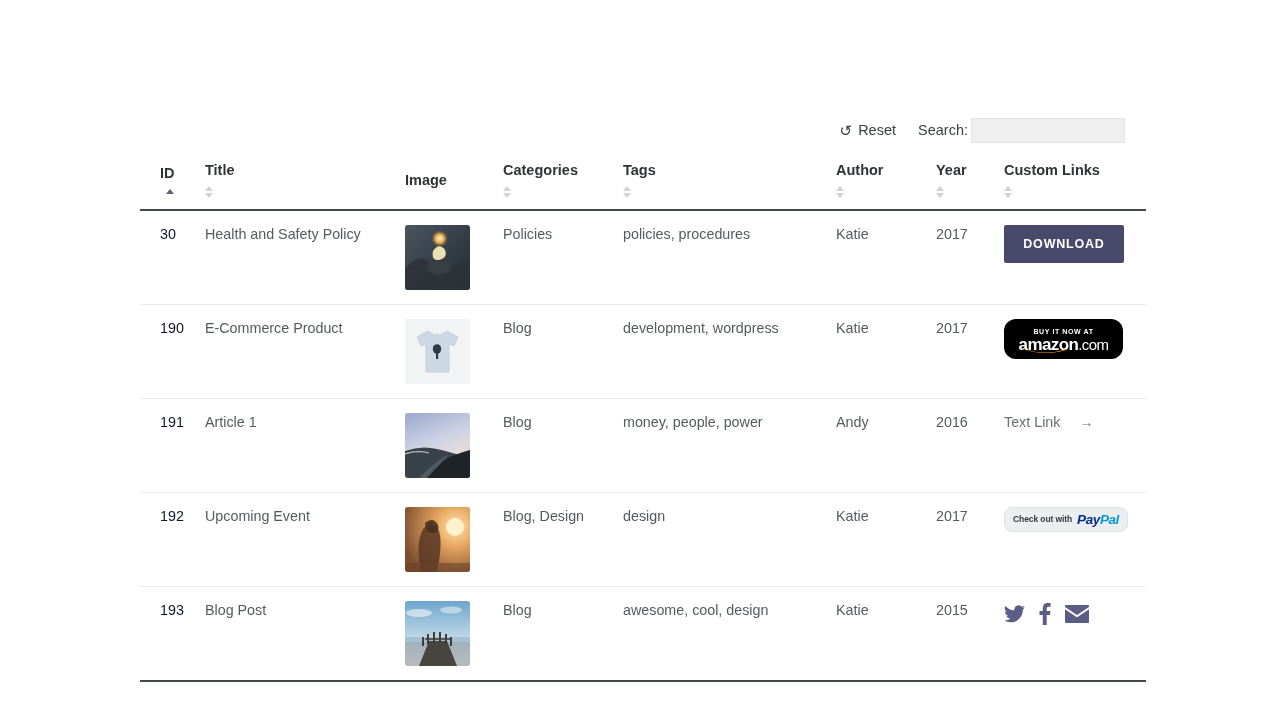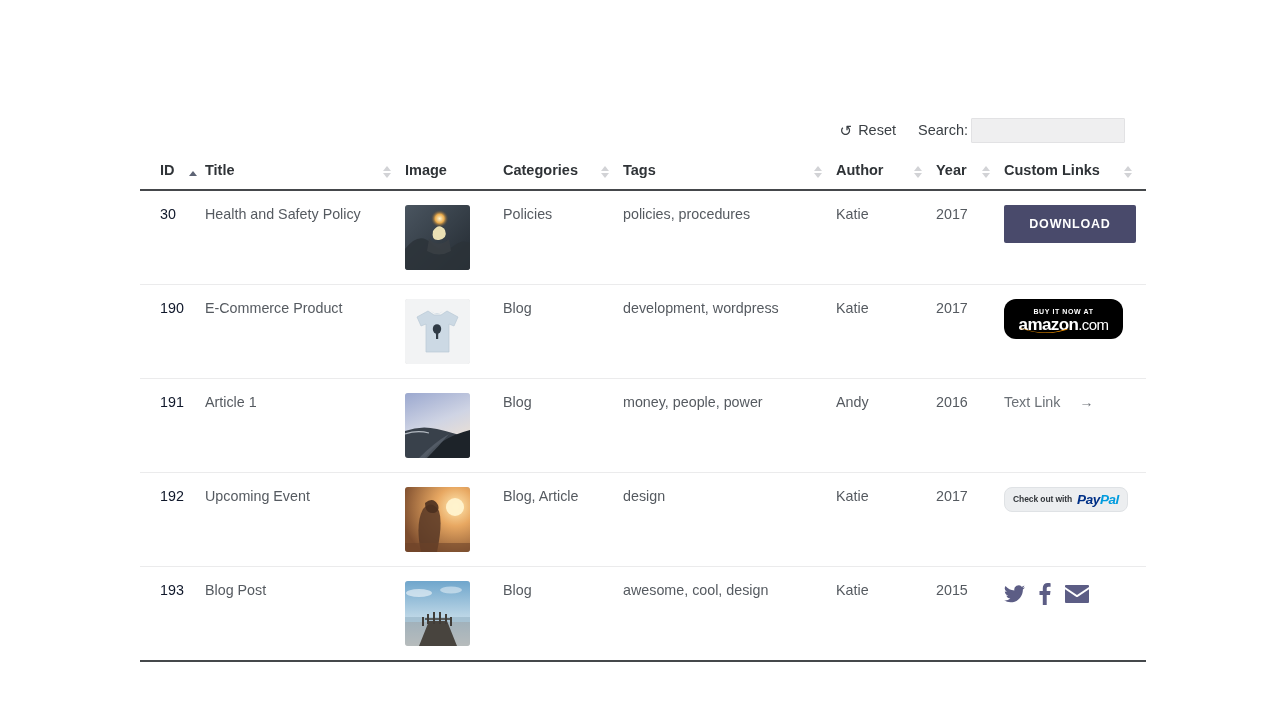--- a/index.html
+++ b/index.html
@@ -90,23 +90,24 @@
     color: #2f3337;
     padding: 10px 10px 11px 0;
     border-bottom: 2px solid #45484b;
     vertical-align: middle;
     position: relative;
     white-space: nowrap;
     cursor: pointer;
   }
   table.dt thead th .th-inner {
     display: flex;
-    align-items: flex-end;
+    align-items: flex-start;
     justify-content: space-between;
     gap: 8px;
+    flex-direction: column;
   }
   table.dt thead th.first { padding-left: 20px; }
 
   .sort-ind {
     display: inline-flex;
     flex-direction: column;
     align-items: center;
     justify-content: center;
     line-height: 0;
     flex: 0 0 auto;
@@ -144,21 +145,21 @@
     position: relative;
     background: #ddd;
   }
   .thumb svg { display: block; width: 65px; height: 65px; }
 
   
   .dl-btn {
     display: inline-flex;
     align-items: center;
     justify-content: center;
-    width: 132px;
+    width: 120px;
     height: 38px;
     background: #494a6b;
     color: #ffffff;
     font-size: 12.5px;
     font-weight: bold;
     letter-spacing: 0.8px;
     border-radius: 2px;
     cursor: pointer;
     user-select: none;
   }
@@ -463,21 +464,21 @@
                   </radialGradient>
                 </defs>
                 <rect width="65" height="65" fill="url(#g4a)"></rect>
                 <ellipse cx="50" cy="20" rx="9" ry="9" fill="#fff3cf" opacity="0.95"></ellipse>
                 <path d="M18 22 q9 -10 16 2 q4 12 -2 41 H16 q-6 -28 2 -43 Z" fill="#5b3a27" opacity="0.88"></path>
                 <path d="M20 16 q8 -7 13 2 q2 6 -4 8 q-9 1 -9 -10 Z" fill="#4a2f1f" opacity="0.9"></path>
                 <rect x="0" y="56" width="65" height="9" fill="#6b4228" opacity="0.55"></rect>
               </svg>
             </span>
           </td>
-          <td>Blog, Article</td>
+          <td>Blog, Design</td>
           <td>design</td>
           <td>Katie</td>
           <td>2017</td>
           <td>
             <span class="paypal-badge">
               <span class="pp-pre">Check out with</span>
               <span class="pp-logo"><span class="p1">Pay</span><span class="p2">Pal</span></span>
             </span>
           </td>
         </tr>

